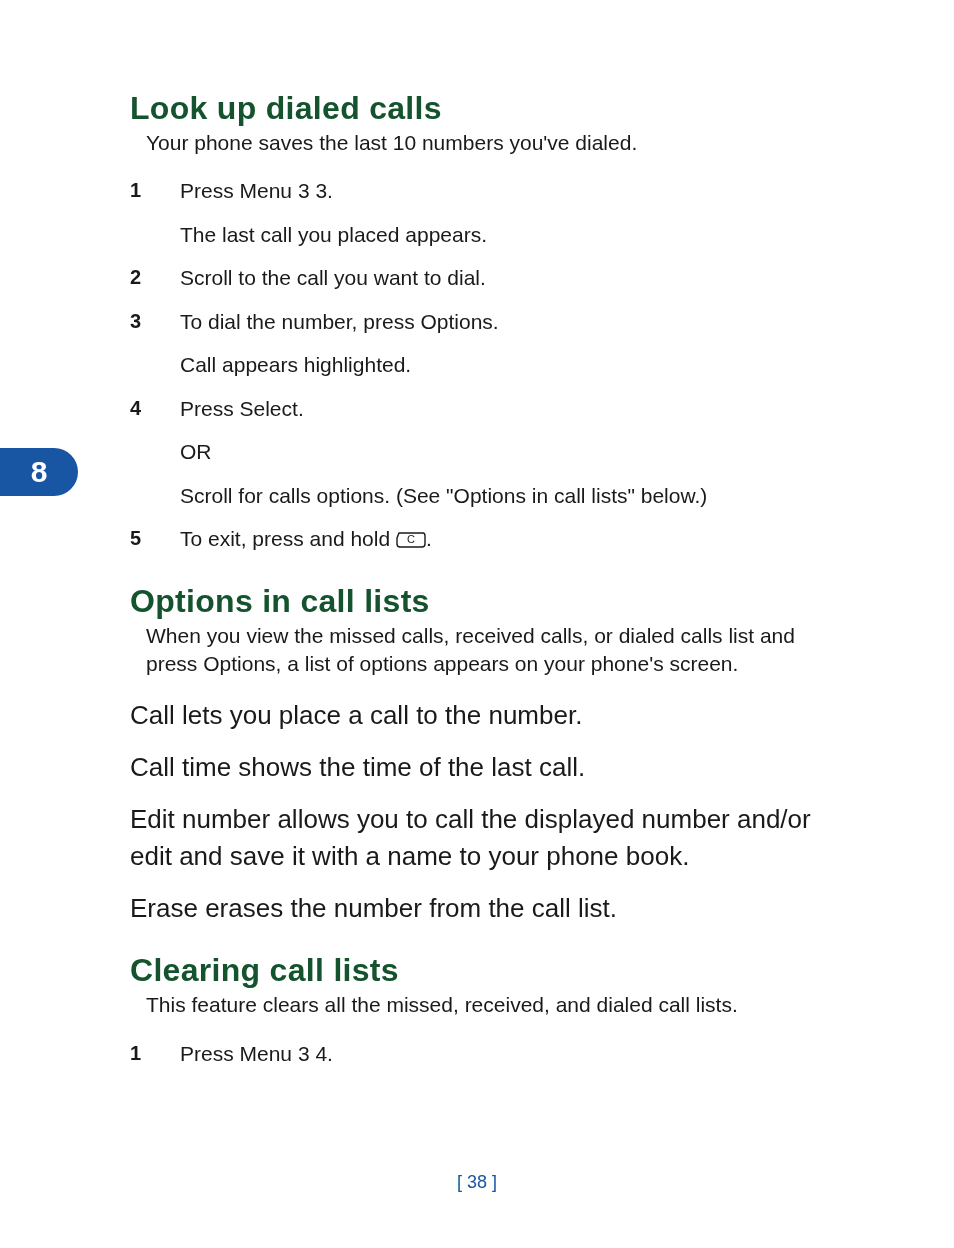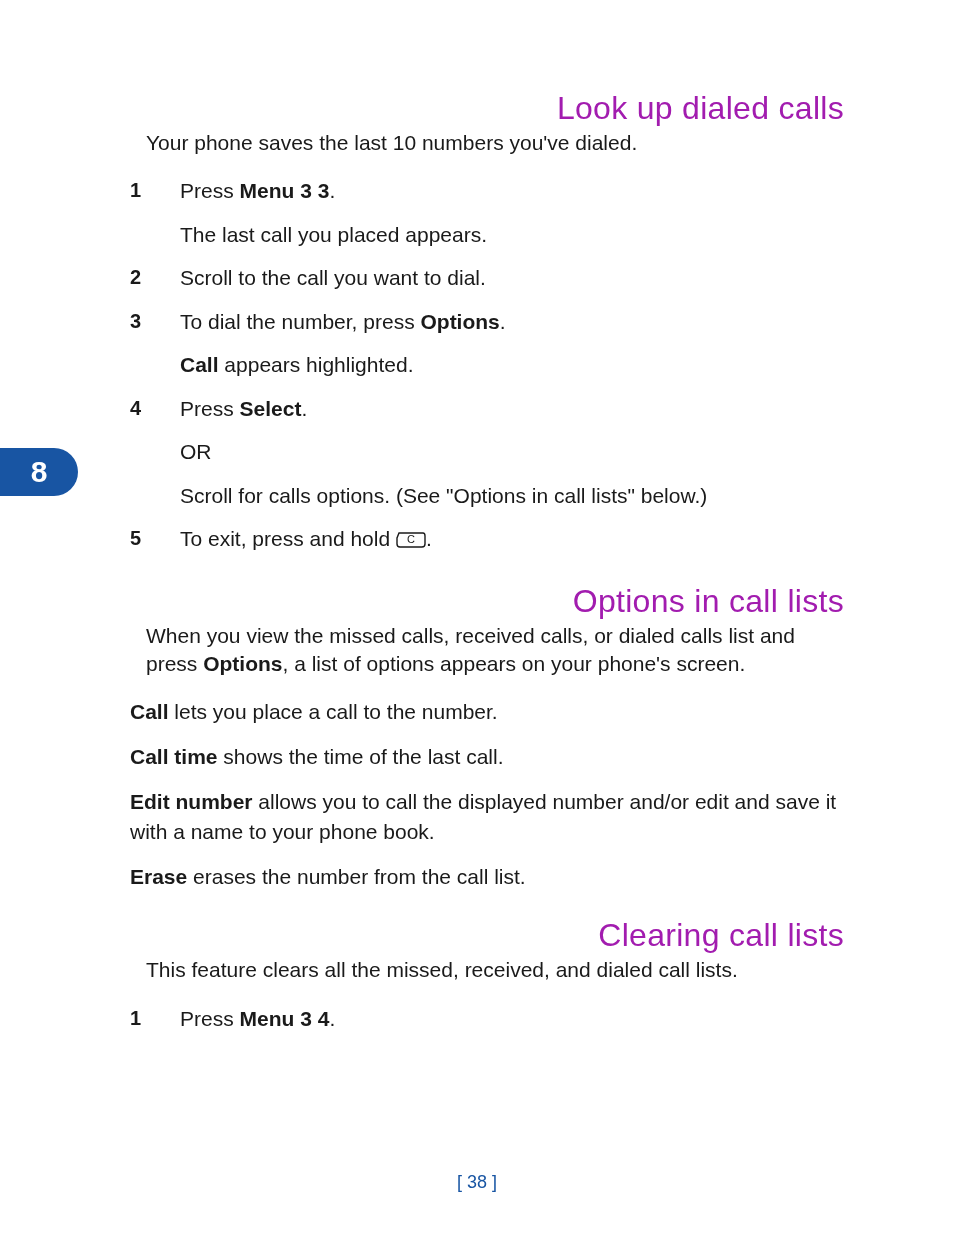--- a/index.html
+++ b/index.html
@@ -11,25 +11,24 @@
     font-family: "Segoe UI", "Helvetica Neue", Arial, sans-serif;
     color: #1a1a1a;
     position: relative;
   }
   .page {
     padding: 90px 110px 60px 130px;
     box-sizing: border-box;
   }
   h2.section-heading {
     font-size: 32px;
-    font-weight: 400;
-    color: #a21caf;
+    font-weight: 700;
+    color: #14532d;
     margin: 0 0 2px 0;
     letter-spacing: 0.3px;
-    text-align: right;
   }
   .section-intro {
     font-size: 21px;
     margin: 0 0 18px 16px;
     line-height: 1.35;
   }
   .steps {
     margin: 0 0 22px 0;
   }
   .step {
@@ -48,26 +47,26 @@
     font-size: 21px;
     line-height: 1.5;
   }
   .step-body p {
     margin: 0 0 12px 0;
   }
   .step-body p:last-child {
     margin-bottom: 0;
   }
   .para {
-    font-size: 21px;
+    font-size: 26px;
     line-height: 1.4;
     margin: 16px 0 16px 0;
   }
   b, strong {
-    font-weight: 700;
+    font-weight: 400;
   }
   .chapter-tab {
     position: absolute;
     left: 0;
     top: 448px;
     width: 78px;
     height: 48px;
     background: #1855a3;
     color: #fff;
     font-size: 30px;

